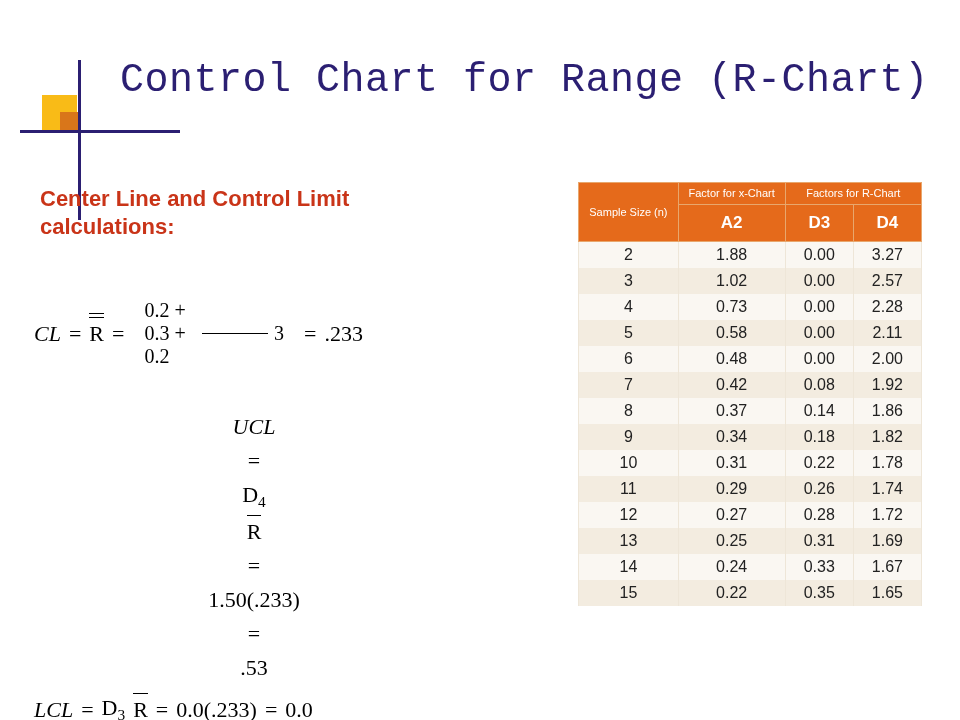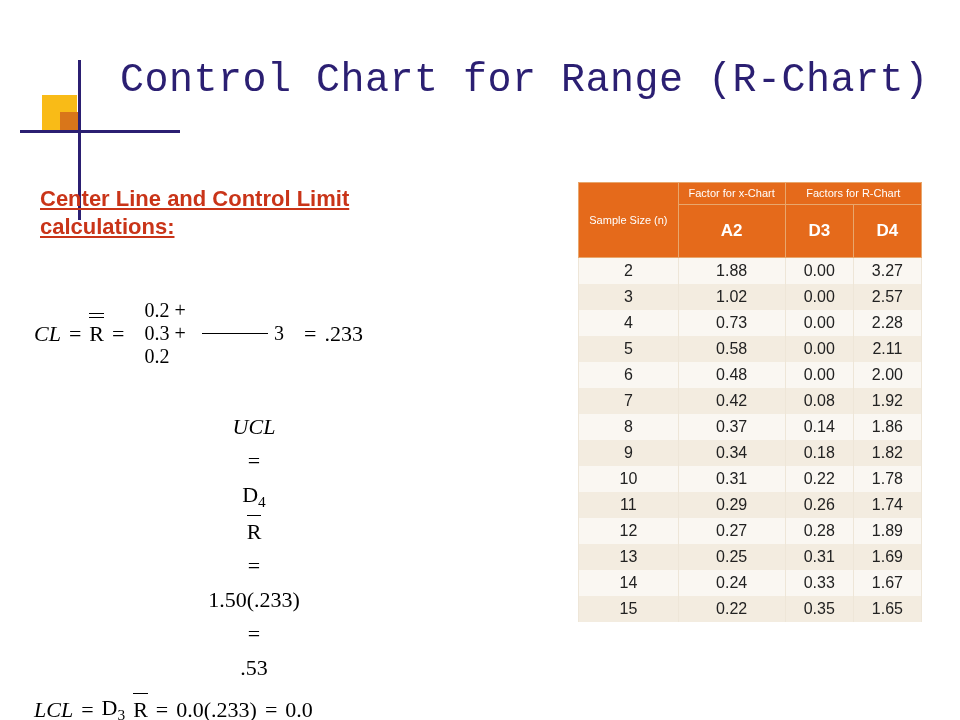--- a/index.html
+++ b/index.html
@@ -44,21 +44,20 @@
   .subtitle {
     position: absolute;
     left: 40px;
     top: 185px;
     width: 430px;
     font-family: Verdana, sans-serif;
     font-weight: bold;
     font-size: 22px;
     color: #c93418;
     line-height: 1.25;
-    text-decoration: underline;
   }
 
   .formulas {
     position: absolute;
     left: 34px;
     top: 285px;
     width: 440px;
     font-family: "Cambria Math", "Times New Roman", serif;
     color: #000;
     font-size: 22px;
@@ -106,21 +105,21 @@
   .tbl th {
     background: #e56a1b;
     color: #fff;
     font-weight: bold;
     padding: 4px 10px;
     font-size: 13px;
     text-align: center;
     border: 1px solid #e8a76d;
   }
   .tbl th.small { font-size: 11px; font-weight: normal; line-height:1.15; }
-  .tbl th.colhead { font-size: 17px; font-weight: bold; padding:16px 18px; }
+  .tbl th.colhead { font-size: 17px; font-weight: bold; padding:8px 18px; }
   .tbl td {
     text-align: center;
     font-size: 16px;
     padding: 4px 18px;
     color: #222;
     background: #faf7f2;
     border-left: 1px solid #eee6d8;
     border-right: 1px solid #eee6d8;
   }
   .tbl tbody tr:nth-child(even) td { background:#f3ece0; }
@@ -256,21 +255,21 @@
         <tr>
           <td>11</td>
           <td>0.29</td>
           <td>0.26</td>
           <td>1.74</td>
         </tr>
         <tr>
           <td>12</td>
           <td>0.27</td>
           <td>0.28</td>
-          <td>1.89</td>
+          <td>1.72</td>
         </tr>
         <tr>
           <td>13</td>
           <td>0.25</td>
           <td>0.31</td>
           <td>1.69</td>
         </tr>
         <tr>
           <td>14</td>
           <td>0.24</td>

